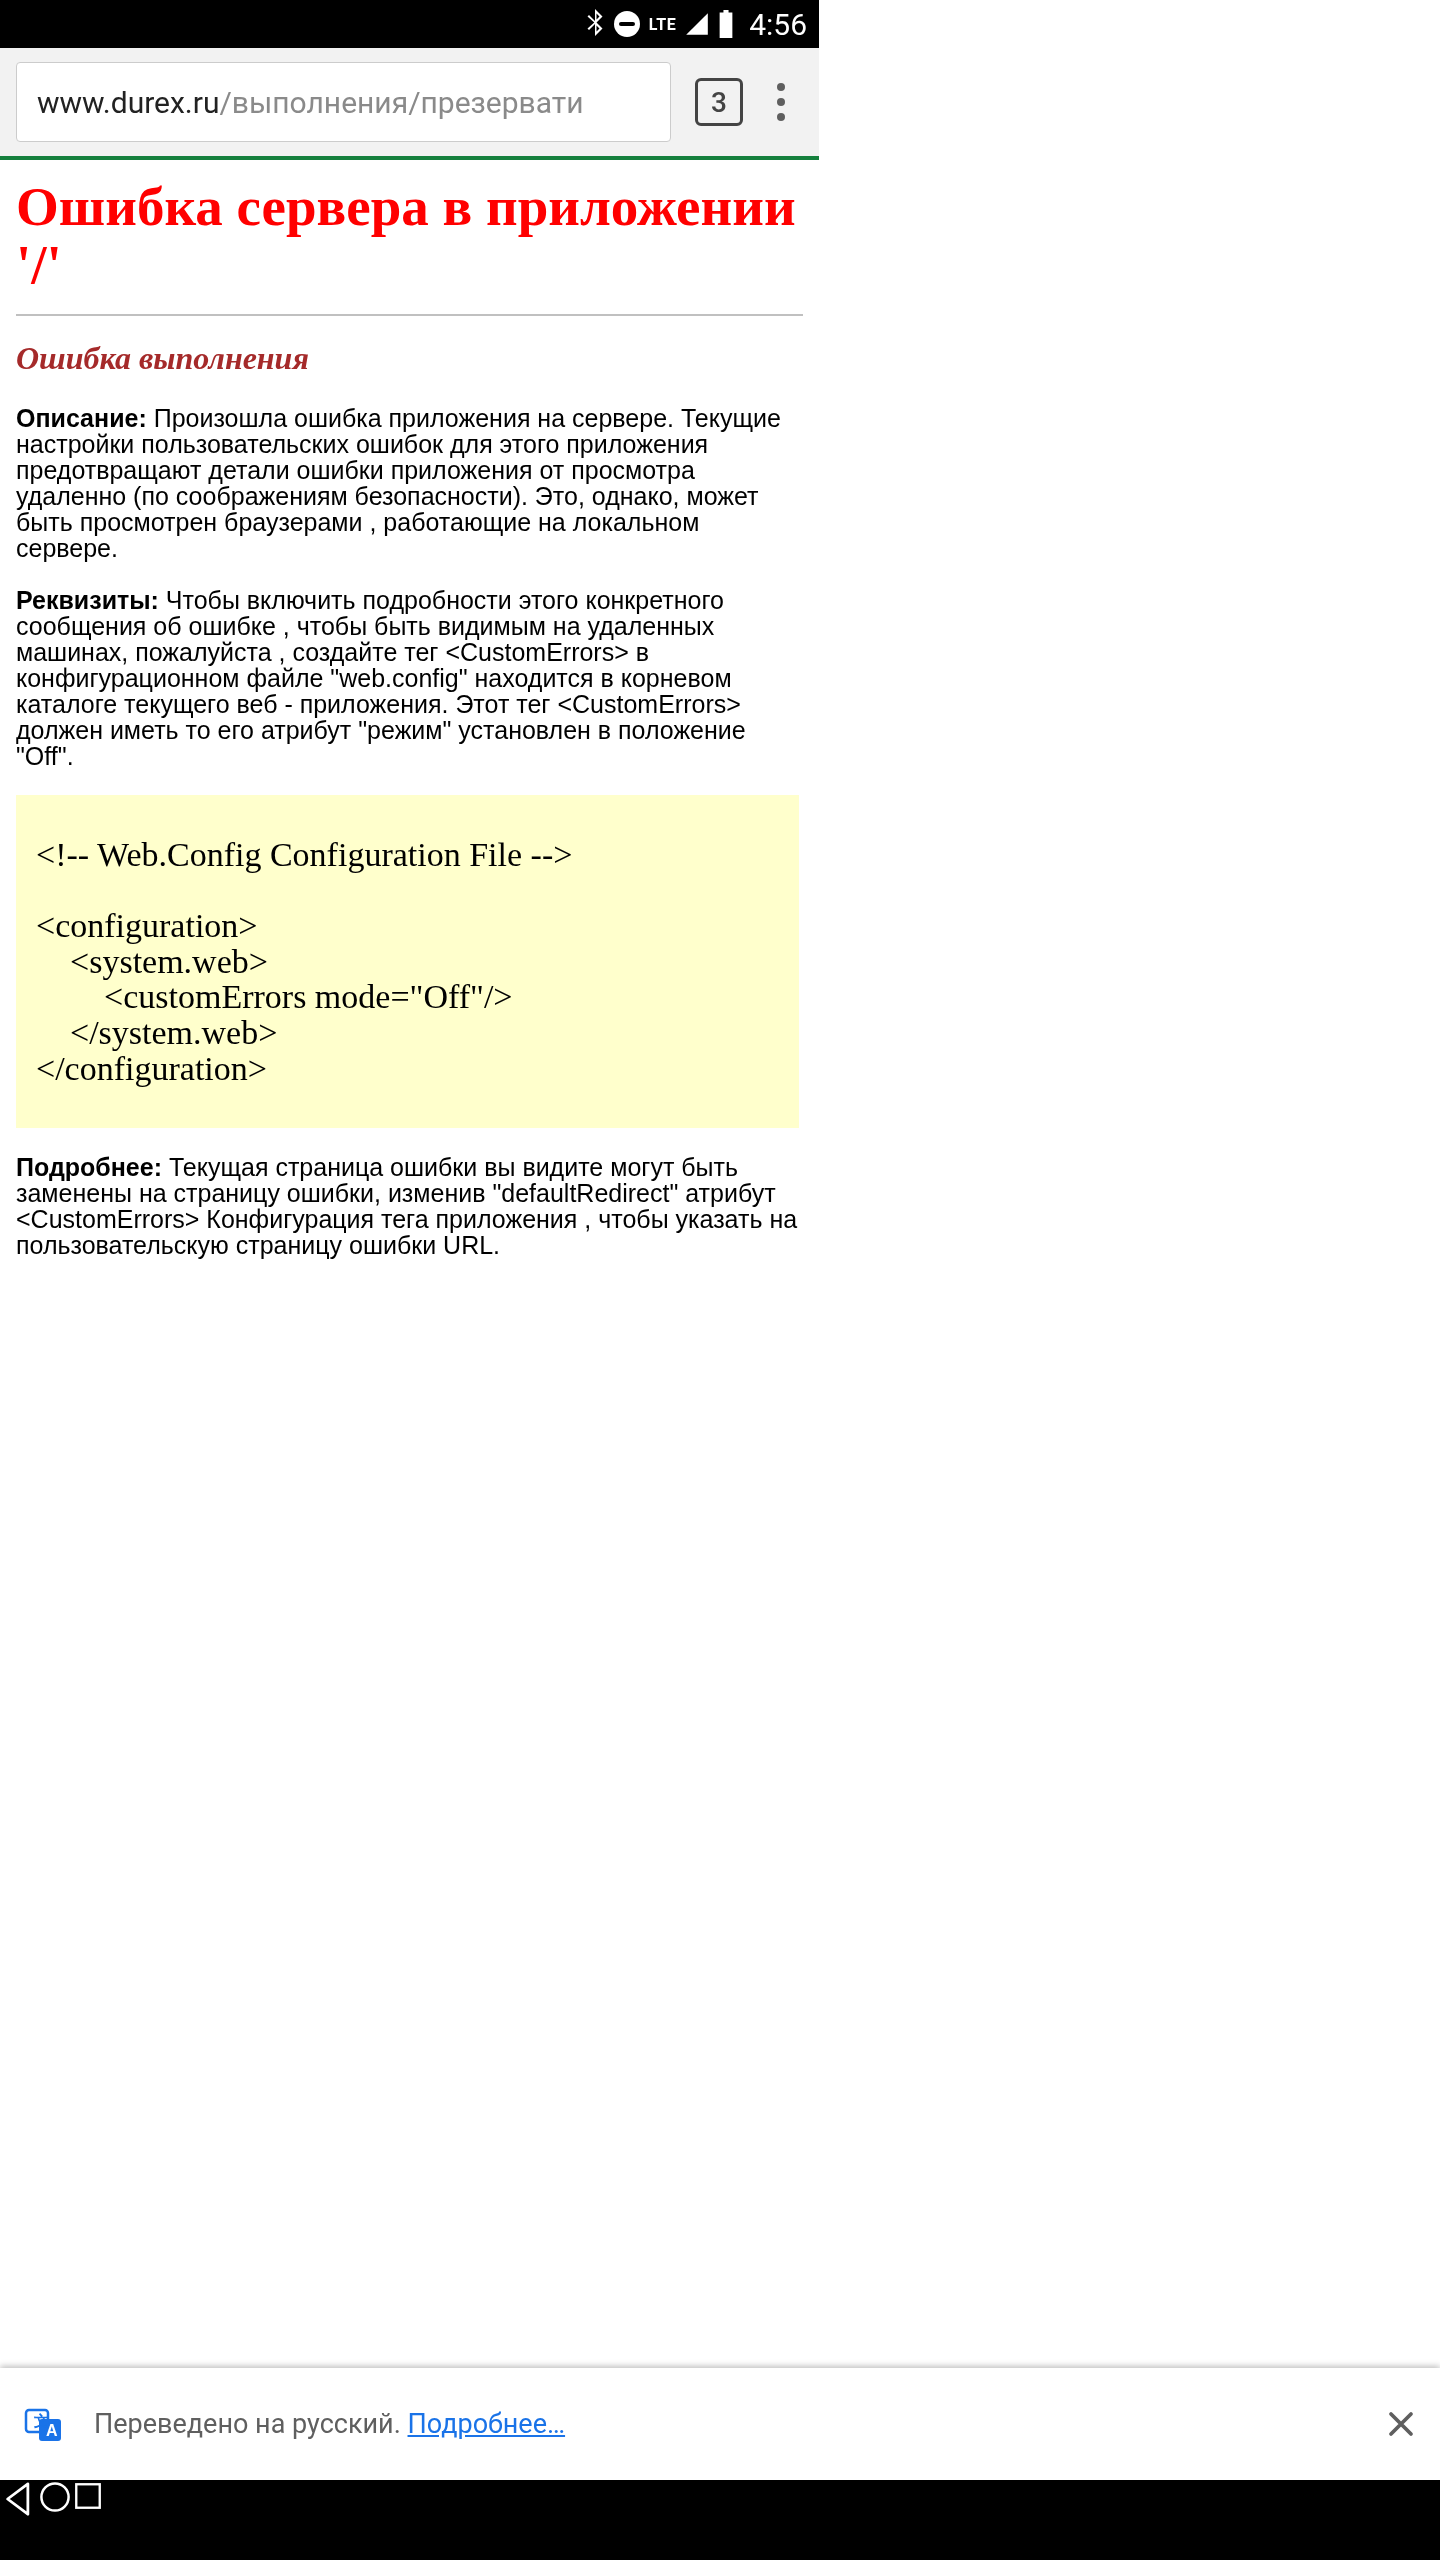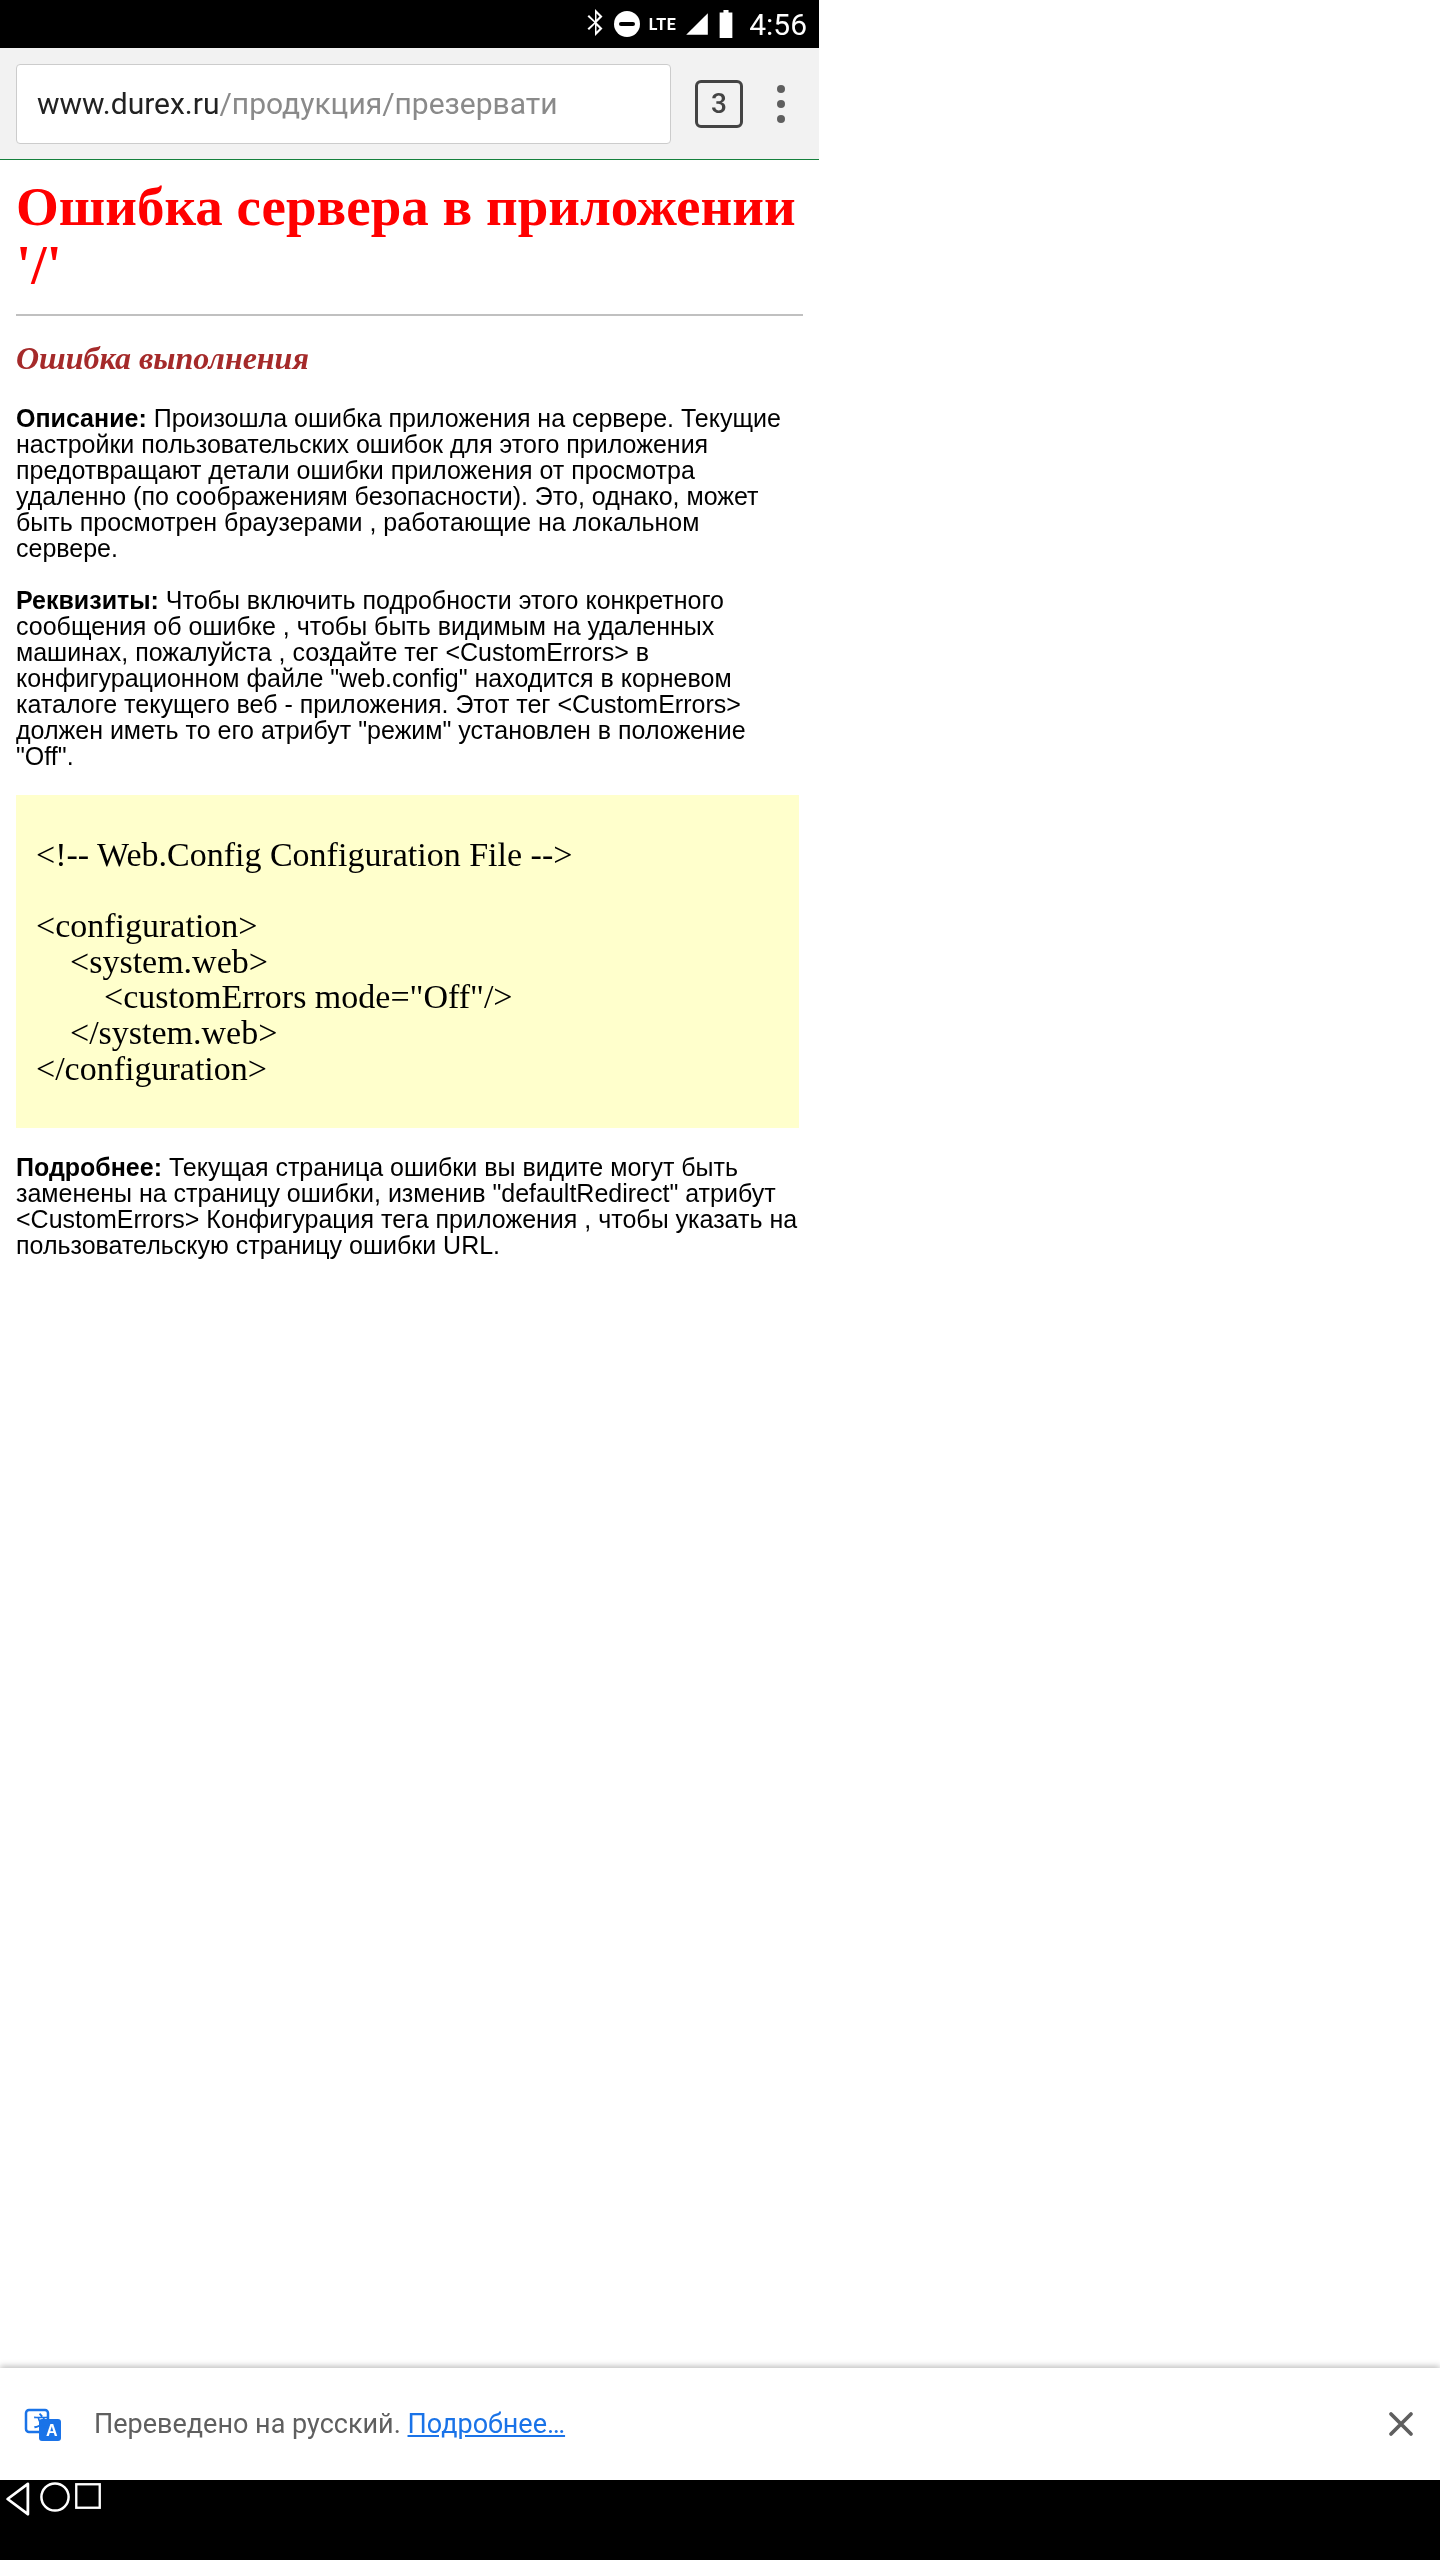--- a/index.html
+++ b/index.html
@@ -5,21 +5,21 @@
 * { margin: 0; padding: 0; box-sizing: border-box; }
 html, body { width: 819px; height: 1440px; font-family: 'Roboto', 'Helvetica Neue', Arial, sans-serif; background: #fff; overflow: hidden; }
 
 .status-bar { height: 48px; background: #000; color: #fff; display: flex; align-items: center; justify-content: flex-end; padding: 0 12px; gap: 9px; font-size: 26px; font-weight: 500; }
 .status-bar .icon { display: inline-flex; align-items: center; justify-content: center; }
 .status-bar .dnd { width: 26px; height: 26px; background: #fff; border-radius: 50%; position: relative; }
 .status-bar .dnd::after { content: ''; position: absolute; left: 5px; right: 5px; top: 11px; height: 4px; background: #000; border-radius: 2px; }
 .status-bar .lte { font-size: 16px; font-weight: 700; letter-spacing: 0.5px; }
 .status-bar .clock { font-size: 30px; font-weight: 400; margin-left: 6px; }
 
-.browser-chrome { height: 112px; background: #f2f2f2; display: flex; align-items: center; padding: 0 8px 0 16px; border-bottom: 1px solid #15803d; }
+.browser-chrome { height: 112px; background: #f2f2f2; display: flex; align-items: center; padding: 0 8px 0 16px; border-bottom: 4px solid #15803d; }
 .url-bar { flex: 1; height: 80px; background: #fff; border: 1px solid #ccc; border-radius: 4px; display: flex; align-items: center; padding: 0 20px; font-size: 30px; color: #333; overflow: hidden; white-space: nowrap; }
 .url-bar .domain { color: #222; }
 .url-bar .path { color: #8a8a8a; }
 .tabs-btn { width: 48px; height: 48px; margin: 0 16px 0 24px; border: 3px solid #444; border-radius: 6px; display: flex; align-items: center; justify-content: center; font-size: 28px; font-weight: 500; color: #444; }
 .menu-btn { width: 44px; height: 60px; display: flex; flex-direction: column; align-items: center; justify-content: center; gap: 7px; margin-right: 8px; }
 .menu-btn span { width: 8px; height: 8px; background: #5f5f5f; border-radius: 50%; }
 
 .content { padding: 18px 16px 0 16px; height: calc(100% - 48px - 112px - 112px - 80px); overflow: hidden; }
 .content h1 { font-family: 'Times New Roman', serif; font-size: 55px; font-weight: 700; color: #ff0000; line-height: 1.05; margin-bottom: 20px; }
 .content hr { border: none; border-top: 2px solid #c0c0c0; margin: 8px 0 24px 0; }
@@ -62,21 +62,21 @@
       <svg width="16" height="28" viewBox="0 0 12 22">
           <path d="M4 0 H8 V2 H11 V22 H1 V2 H4 Z" fill="#fff"></path>
         </svg>
     </span>
     <span class="clock">4:56</span>
   </div>
 
   <div class="browser-chrome">
     <div class="url-bar">
       <span class="domain">www.durex.ru</span>
-        <span class="path">/продукция/презервати</span>
+        <span class="path">/выполнения/презервати</span>
     </div>
     <div class="tabs-btn">
       <span>3</span>
     </div>
     <div class="menu-btn">
       <span></span>
       <span></span>
       <span></span>
     </div>
   </div>

